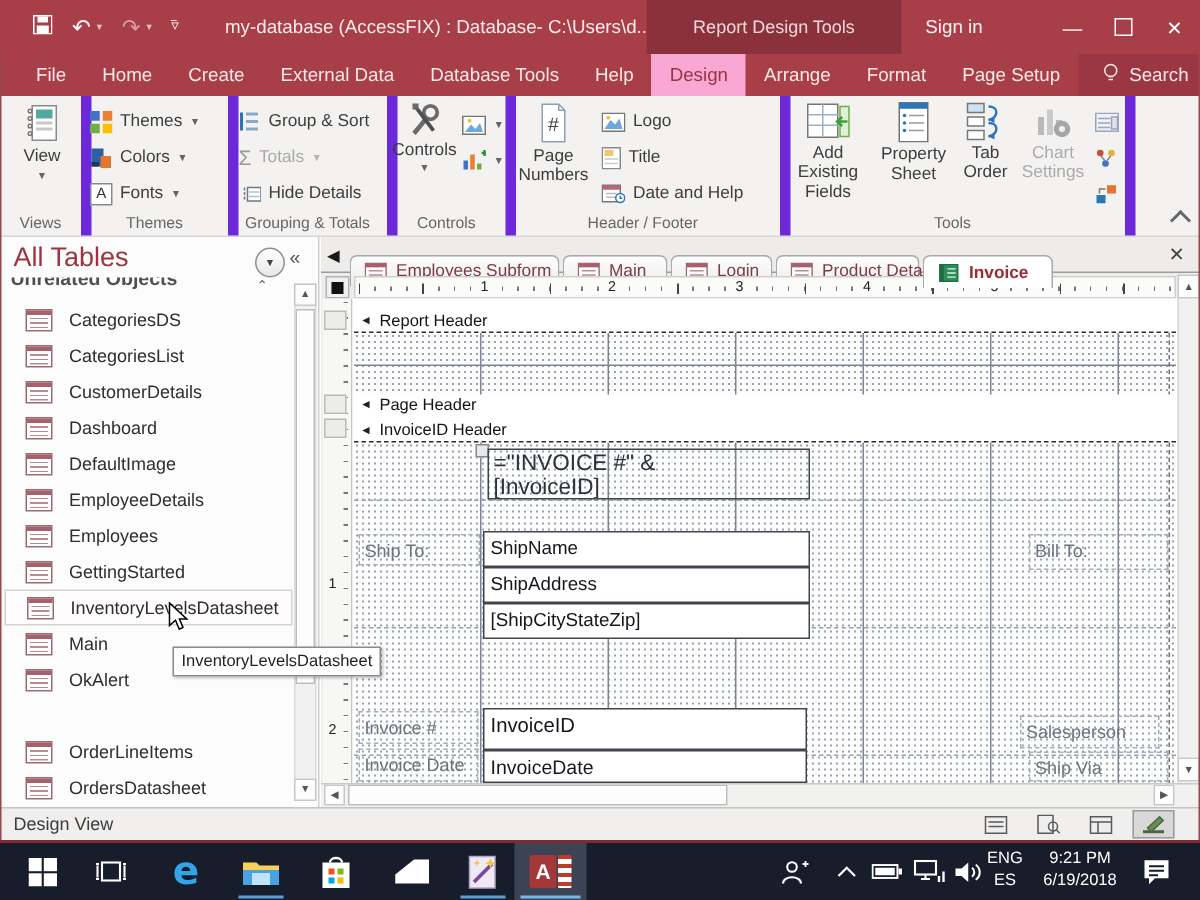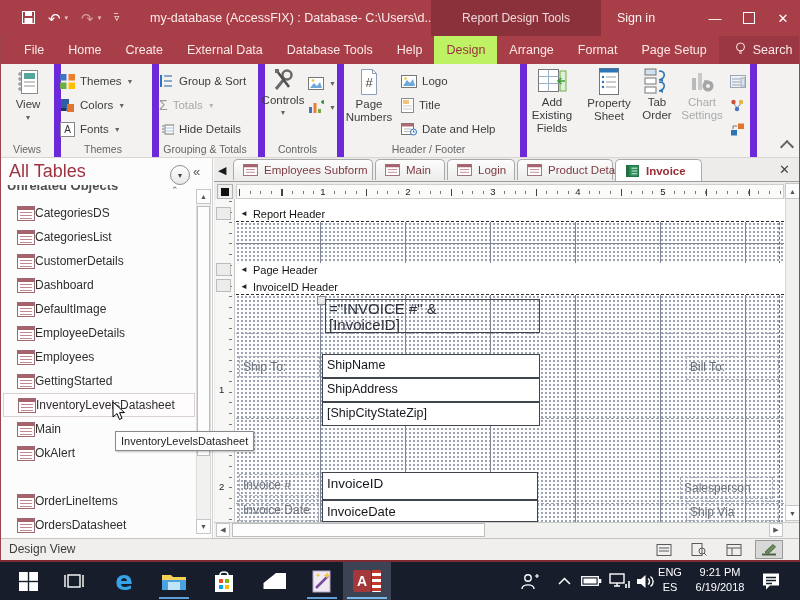--- a/index.html
+++ b/index.html
@@ -17,21 +17,21 @@
            display:flex;align-items:center;justify-content:center;font-size:12px;color:#f3d8da}
   #signin{position:absolute;left:601px;top:0;width:70px;height:36px;display:flex;align-items:center;
           justify-content:center;font-size:12.5px;color:#fdf3f3}
   .winbtns{position:absolute;right:0;top:0;height:36px;display:flex}
   .winbtn{width:34px;height:36px;display:flex;align-items:center;justify-content:center;color:#fff;font-size:13px}
   .maxglyph{width:10px;height:10px;border:1px solid #fff}
   
   #tabrow{position:absolute;top:36px;left:0;right:0;height:28px;background:#a83e47;display:flex;align-items:stretch}
   .rtab{padding:0 12px;display:flex;align-items:center;font-size:12.5px;color:#fbe8e8;white-space:nowrap}
   .rtab.first{margin-left:12px}
-  .rtab.active{background:#bef264;color:#9d3240}
+  .rtab.active{background:#f9a8d4;color:#9d3240}
   #search-seg{margin-left:auto;background:#9b3743;display:flex;align-items:center;gap:7px;
               padding:0 16px;font-size:12.5px;color:#fbe8e8}
   
   #ribbon{position:absolute;top:64px;left:0;right:0;height:93px;background:#f3f2f1;border-bottom:1px solid #d8d6d4}
   .rgroup{position:absolute;top:0;bottom:0;border-right:7px solid #6d28d9}
   .glabel{position:absolute;bottom:2px;left:0;right:0;text-align:center;font-size:10.5px;color:#666}
   .srow{position:absolute;height:22px;display:flex;align-items:center;gap:5px;font-size:11.5px;
         color:#3d3d3d;white-space:nowrap}
   .srow.disabled{color:#a9a9a9}
   .caret{font-size:7px;color:#666;line-height:1}
@@ -44,38 +44,38 @@
   .sigma{font-size:14px;color:#9a9a9a;line-height:1}
   
   #navpane{position:absolute;left:1px;top:158px;width:212px;height:380px;background:#fcfcfc;border-right:1px solid #cfcfcf;box-sizing:border-box}
   #nav-title{position:absolute;left:8px;top:3px;font-size:18px;color:#9d3240}
   #nav-drop{position:absolute;left:169px;top:7px;width:18px;height:18px;border:1px solid #8e8e8e;border-radius:50%;
             background:linear-gradient(#fdfdfd,#e8e8e8);display:flex;align-items:center;justify-content:center;font-size:7px;color:#444}
   #nav-shutter{position:absolute;left:192px;top:6px;font-size:13px;color:#555}
   #nav-groupclip{position:absolute;left:6px;top:27px;width:160px;height:11px;overflow:hidden}
   #nav-groupclip span{display:block;margin-top:-7px;font-size:13px;font-weight:bold;color:#4f4f4f}
   #nav-groupcaret{position:absolute;left:170px;top:27px;font-size:9px;color:#666}
-  .navrow{position:absolute;left:2px;width:192px;height:24px;display:flex;align-items:center;
+  .navrow{position:absolute;left:2px;width:192px;height:24px;display:flex;align-items:center;gap:11px;
           padding-left:14px;box-sizing:border-box;font-size:12px;color:#2e2e2e;white-space:nowrap}
   .navrow.hover{border:1px solid #d9d0d0;background:#fefcfc}
   .nicon{width:16px;height:13px;border:1px solid #9a6a70;background:#fff;position:relative;flex:0 0 auto}
   .nicon::before{content:"";position:absolute;left:0;top:0;right:0;height:3px;background:#a8606c}
   .nicon::after{content:"";position:absolute;left:2px;top:5px;right:2px;bottom:1px;
         background:repeating-linear-gradient(to bottom,#c08891 0 1px,transparent 1px 3px)}
   .sbar-v{position:absolute;background:#f1f1f0;border:1px solid #dcdcdc;box-sizing:border-box}
   .sbtn{position:absolute;background:#fdfdfd;border:1px solid #c7c7c7;box-sizing:border-box;display:flex;
         align-items:center;justify-content:center;font-size:7px;color:#555}
   .sthumb{position:absolute;background:#fdfdfd;border:1px solid #bdbdbd;box-sizing:border-box}
   #tooltip{position:absolute;left:115px;top:431px;height:18px;background:#fefefe;border:1px solid #8a8a8a;
            font-size:11px;color:#222;display:flex;align-items:center;padding:0 5px;z-index:60;box-shadow:1px 1px 2px rgba(0,0,0,.25)}
   #cursor{position:absolute;left:112px;top:401px;z-index:70}
   
   #docarea{position:absolute;left:214px;top:158px;width:586px;height:380px;background:#edecea}
   #doctabbar{position:absolute;left:0;top:0;width:586px;height:24px;border-bottom:1px solid #9c9c9c;box-sizing:border-box}
-  .dtab{position:absolute;top:1px;height:21px;display:flex;align-items:center;gap:6px;padding:0 9px;
+  .dtab{position:absolute;top:12px;height:21px;display:flex;align-items:center;gap:6px;padding:0 9px;
         font-size:11.5px;color:#7d3b43;background:linear-gradient(#fdfdfd,#ececeb);border:1px solid #a9a9a9;
         border-bottom:none;border-radius:5px 5px 0 0;box-sizing:border-box;white-space:nowrap}
   .dtab.active{background:#fff;color:#9b2c35;font-weight:bold;height:22px;z-index:5}
   .ribicon{width:15px;height:12px;flex:0 0 auto}
   #tab-scroll-left{position:absolute;left:4px;top:6px;font-size:11px;color:#1a1a1a}
   #doc-close{position:absolute;left:565px;top:4px;font-size:13px;color:#444}
   
   #selbox{position:absolute;left:3px;top:26px;width:16px;height:15px;background:#efefee;border:1px solid #b2b2b2;
           box-sizing:border-box;display:flex;align-items:center;justify-content:center}
   #selbox div{width:8px;height:8px;background:#111}
@@ -380,20 +380,21 @@
           <path d="M4 5 L6.5 8 M10.5 5 L8 8" stroke="#888"></path>
         </svg>
     </div>
     <div class="srow" style="left:210px;top:54px">
       <svg width="15" height="13" viewBox="0 0 15 13">
           <rect x="8" y="0.5" width="6" height="5.5" fill="#e2762d"></rect>
           <rect x="1" y="7" width="6" height="5.5" fill="#2e75b6"></rect>
           <path d="M7 3 L3 3 L3 6" fill="none" stroke="#777"></path>
         </svg>
     </div>
+    <div class="glabel">Tools</div>
   </div>
 
   <div class="chev-up" style="position:absolute;left:782px;top:78px"></div>
 </div>
 
 <div id="navpane">
   <div id="nav-title">All Tables</div>
   <div id="nav-drop">▼</div>
   <div id="nav-shutter">«</div>
   <div id="nav-groupclip">

